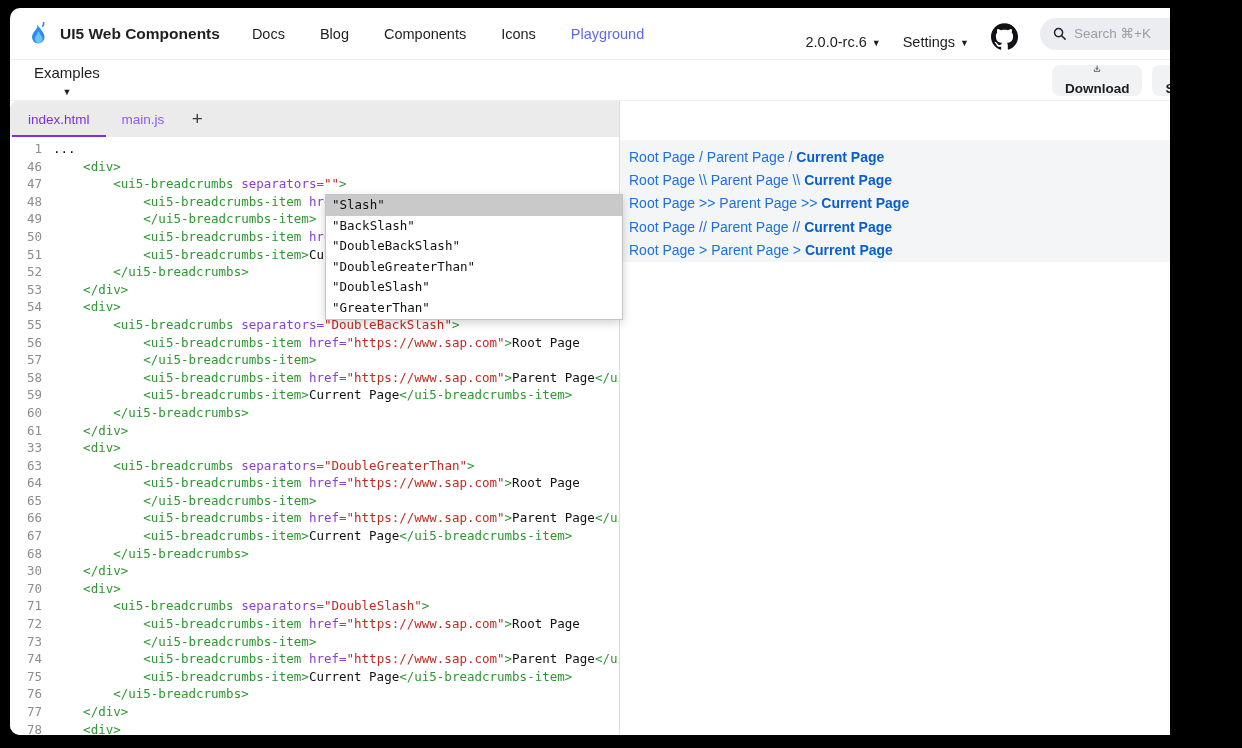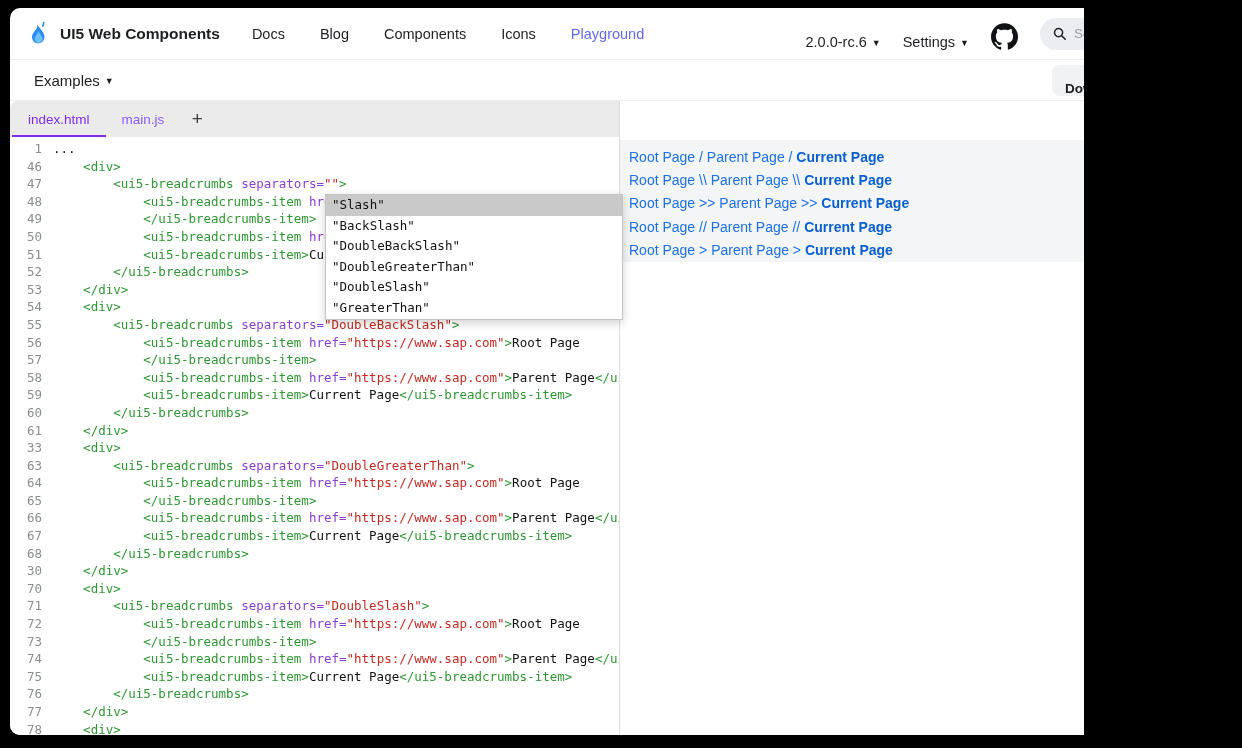--- a/index.html
+++ b/index.html
@@ -1,17 +1,17 @@
 <!DOCTYPE html>
 <html style="--accent: #7c2fe8; --nav-active: #6168ee; --link: #1b70e4; --link-current: #0a5fd0; --tok-tag: #2e9732; --tok-attr: #8a3fd1; --tok-str: #c22a21;"><head>
 <meta charset="utf-8">
 <style>
   * { box-sizing: border-box; margin: 0; padding: 0; }
   html,body { width:1242px; height:748px; background:#000; font-family:"Liberation Sans", sans-serif; }
-  .frame { position:relative; width:1084px; height:748px; background:#000; overflow:hidden; }
+  .frame { position:relative; width:1170px; height:748px; background:#000; overflow:hidden; }
   .window { position:absolute; left:10px; top:8px; width:1218px; height:727px; background:#fff;
             border-radius:10px; overflow:hidden; display:flex; flex-direction:column; }
 
   
   .header { height:52px; flex:none; display:flex; align-items:center; padding:0 16px 0 14px;
             border-bottom:1px solid #ecedef; }
   .brand { display:flex; align-items:center; gap:9px; }
   .brand-title { font-size:15.5px; font-weight:700; color:#1c1e21; }
   .main-nav { display:flex; align-items:center; gap:35px; margin-left:32px; }
   .nav-link { font-size:14.5px; font-weight:500; color:#1c1e21; cursor:pointer; }
@@ -114,21 +114,21 @@
           <svg width="15" height="15" viewBox="0 0 24 24">
             <circle cx="10.5" cy="10.5" r="6.5" fill="none" stroke="#20232a" stroke-width="2.4"></circle>
             <line x1="15.5" y1="15.5" x2="21" y2="21" stroke="#20232a" stroke-width="2.4" stroke-linecap="round"></line>
           </svg>
           <input type="text" placeholder="Search ⌘+K" style="">
         </label>
       </div>
     </div>
 
     <div class="toolbar">
-      <span class="menu-label" style="font-size:15px;">
+      <span class="menu-label" style="font-size:15px;flex-direction:column;">
         <span>Examples</span>
         <span class="caret">▼</span>
       </span>
       <div class="toolbar-right">
         <button class="btn">
           <svg width="16" height="16" viewBox="0 0 24 24">
             <path d="M12 3v10M8.2 9.4 12 13.2l3.8-3.8" fill="none" stroke="#1c1e21" stroke-width="2" stroke-linecap="round" stroke-linejoin="round"></path>
             <path d="M4 14.5V19h16v-4.5" fill="none" stroke="#1c1e21" stroke-width="2" stroke-linecap="round" stroke-linejoin="round"></path>
           </svg>
           <span>Download</span>

